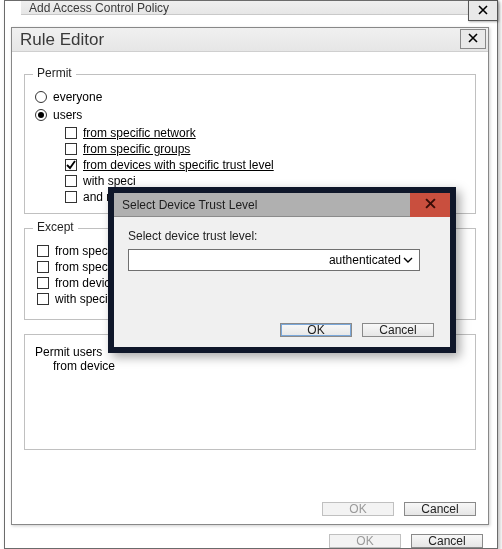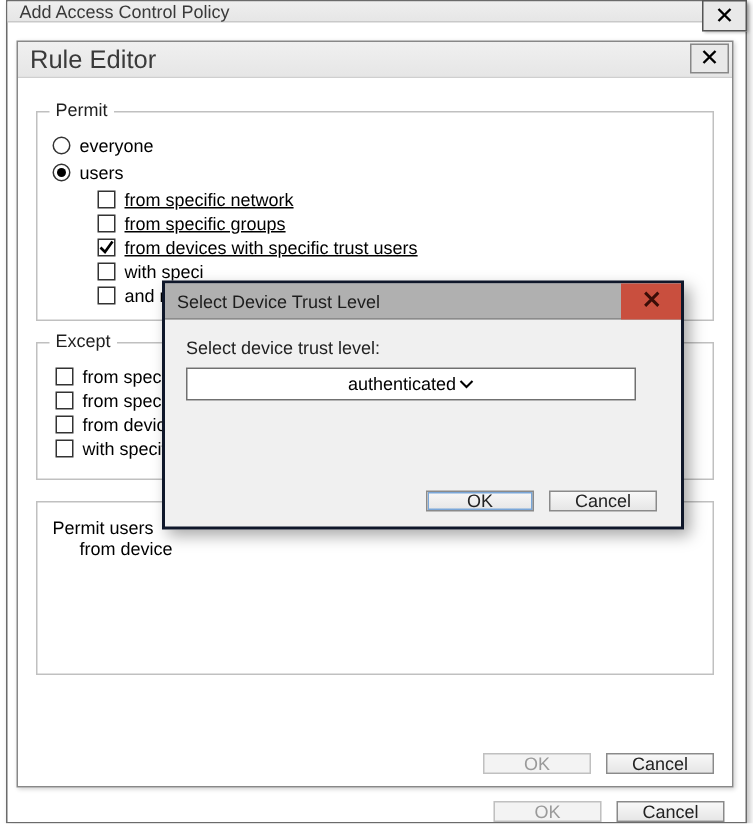--- a/index.html
+++ b/index.html
@@ -26,20 +26,21 @@
     border: 1px solid #6b6b6b;
     box-shadow: 2px 2px 4px rgba(0,0,0,.25);
   }
   .outer-titlebar {
     position: relative;
     height: 14px;
     background: linear-gradient(#efefef,#e6e6e6);
     border-bottom: 1px solid #c9c9c9;
     display: flex; align-items: center;
     padding-left: 8px;
+    margin-left: 16px;
   }
   .outer-title { color: #3a3a3a; font-size: 12px; }
   .x-btn {
     position: absolute;
     width: 30px; height: 20px;
     border: 1px solid #555;
     background: #e9e9e9;
     display: flex; align-items: center; justify-content: center;
     top: -10px; right: -5px;
     box-shadow: 1px 1px 2px rgba(0,0,0,.3);
@@ -144,21 +145,21 @@
     right: 14px; bottom: 0px;
     display: flex; gap: 10px;
   }
 
   
   .modal {
     position: absolute;
     left: 108px; top: 187px;
     width: 348px; height: 166px;
     background: #f0f0f0;
-    border: 2px solid #0f172a;
+    border: 6px solid #0f172a;
     box-shadow: 4px 4px 10px rgba(0,0,0,.35);
   }
   .modal-titlebar {
     height: 24px;
     background: #b0b0b0;
     border-bottom: 1px solid #8b8b8b;
     display: flex; align-items: center;
     padding-left: 8px;
     position: relative;
     color: #1d1d1d;
@@ -169,21 +170,21 @@
     background: #c94f3e;
     display: flex; align-items: center; justify-content: center;
   }
   .modal-close svg { stroke: #1b0000; }
   .modal-body { padding: 12px 30px 10px 14px; position: relative; height: calc(100% - 24px); }
   .modal-label { margin-bottom: 6px; color: #222; }
   .select {
     width: 100%; height: 22px;
     border: 1px solid #707070;
     background: #fff;
-    display: flex; align-items: center; justify-content: center;
+    display: flex; align-items: center; justify-content: flex-end;
     padding: 0 4px 0 6px;
   }
   .select-caret { width: 14px; height: 14px; display: flex; align-items: center; justify-content: center; }
   .modal-buttons {
     position: absolute; bottom: 10px; right: 16px;
     display: flex; gap: 10px;
   }
   .btn.primary { box-shadow: inset 0 0 0 1px #7aa7d9; }
 
   .underline { text-decoration: underline; text-align: center; }
@@ -247,21 +248,21 @@
           <div class="check-row">
             <span class="check-box"></span>
             <span class="underline">from specific groups</span>
           </div>
           <div class="check-row">
             <span class="check-box check-mark">
               <svg viewBox="0 0 10 10">
                   <path d="M1 5 L4 8 L9 1" stroke="#000" stroke-width="1.8" fill="none"></path>
                 </svg>
             </span>
-            <span class="underline">from devices with specific trust users</span>
+            <span class="underline">from devices with specific trust level</span>
           </div>
           <div class="check-row">
             <span class="check-box"></span>
             <span>with speci</span>
           </div>
           <div class="check-row">
             <span class="check-box"></span>
             <span>and req</span>
           </div>
         </div>

